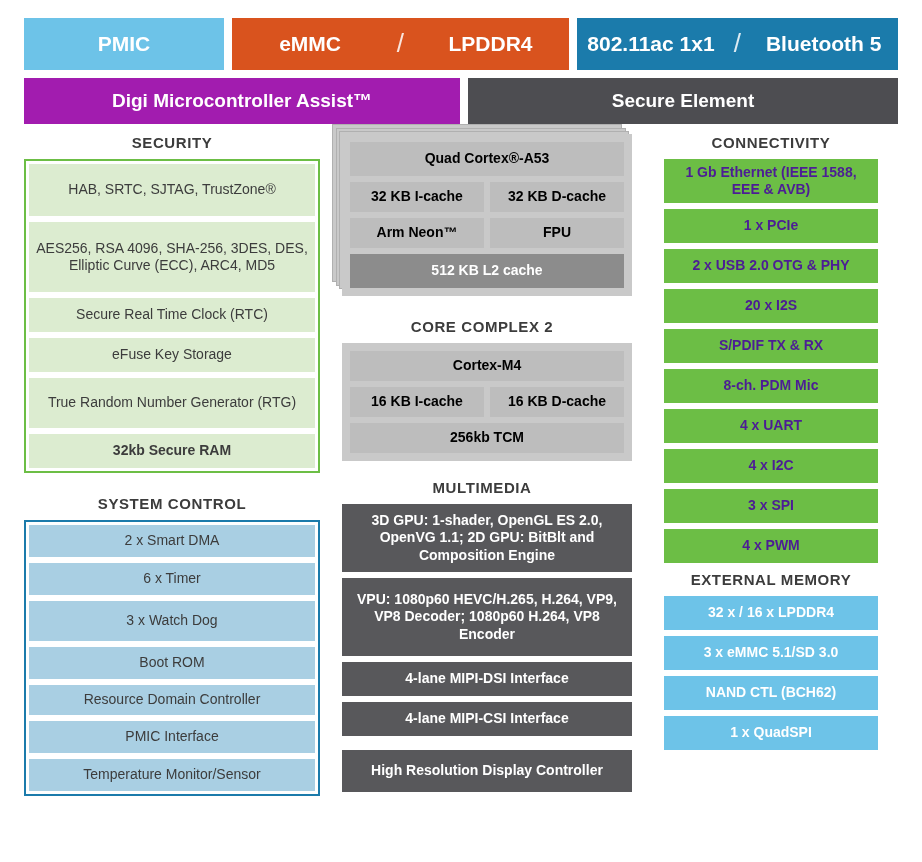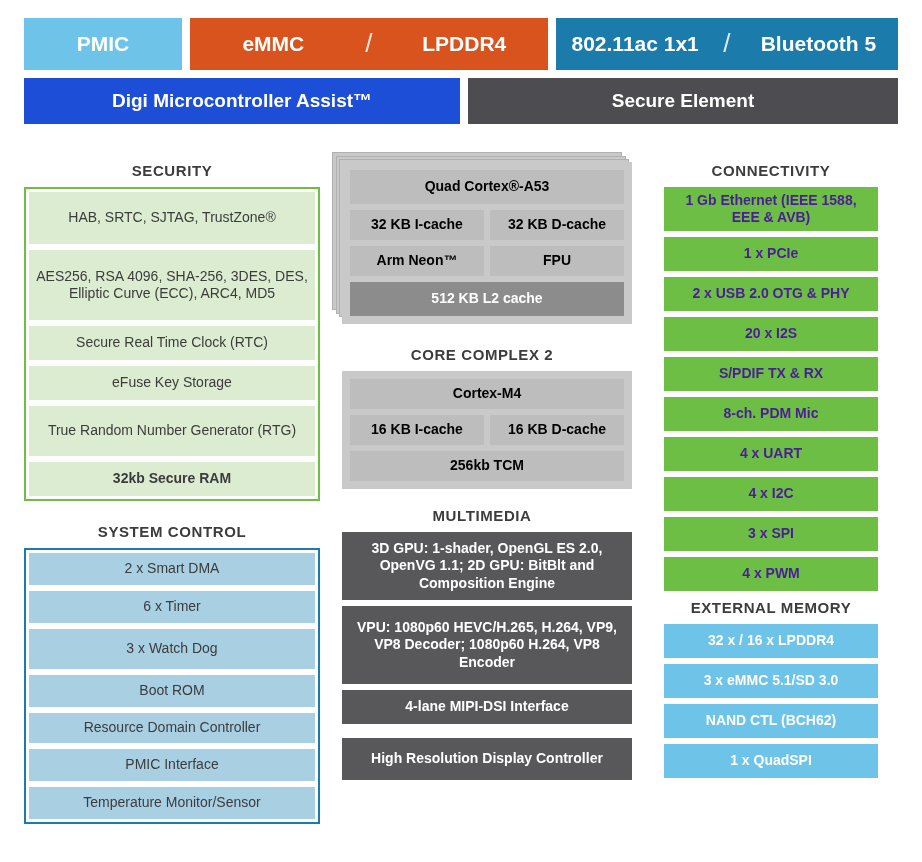--- a/index.html
+++ b/index.html
@@ -34,21 +34,21 @@
     align-items: center;
     justify-content: center;
     font-weight: bold;
     color: #ffffff;
     text-align: center;
     box-sizing: border-box;
   }
   .banner.light-blue { background: #6dc3e8; }
   .banner.orange { background: #d9531e; }
   .banner.blue { background: #1b7bab; }
-  .banner.green { background: #1d4ed8; }
+  .banner.green { background: #a21caf; }
   .banner.dark { background: #4d4d51; }
 
   .banner-r1 { height: 52px; font-size: 21px; }
   .banner-r2 { height: 46px; font-size: 19px; }
 
   .split {
     display: flex;
     align-items: center;
     justify-content: center;
     flex: 1 1 auto;
@@ -65,21 +65,21 @@
     font-size: 26px;
     font-weight: 400;
     color: rgba(255,255,255,0.85);
     transform: translateY(-1px);
   }
 
   
   .cols {
     display: flex;
     gap: 12px;
-    margin-top: 38px;
+    margin-top: 10px;
     align-items: flex-start;
   }
   .col-left { width: 296px; }
   .col-mid { width: 300px; }
   .col-right { width: 214px; margin-left: 20px; }
 
   .sect-title {
     text-align: center;
     font-weight: bold;
     font-size: 15px;
@@ -154,21 +154,21 @@
   .right-cell.two-line { height: 44px; }
 
   .mm-tall { padding: 0 8px; }
 </style>
 </head>
 <body>
 
 <div class="page">
 
   <div class="top-row">
-    <div class="banner banner-r1 light-blue" style="width:158px;text-align:right;">
+    <div class="banner banner-r1 light-blue" style="width:200px;text-align:right;">
       <span>PMIC</span>
     </div>
 
     <div class="banner banner-r1 orange split" style="width:284px;">
       <span class="half">eMMC</span>
       <span class="slash">/</span>
       <span class="half">LPDDR4</span>
     </div>
 
     <div class="banner banner-r1 blue split" style="flex:1 1 auto;justify-content:flex-end;">
@@ -249,20 +249,21 @@
         <div class="cell grey" style="height:30px;">256kb TCM</div>
       </div>
 
       <div class="spacer-18"></div>
 
       <div class="sect-title">MULTIMEDIA</div>
       <div style="margin-left:10px; width:290px;">
         <div class="cell charcoal mm-tall" style="height:68px;">3D GPU: 1-shader, OpenGL ES 2.0, OpenVG 1.1; 2D GPU: BitBlt and Composition Engine</div>
         <div class="cell charcoal mm-tall" style="height:78px;">VPU: 1080p60 HEVC/H.265, H.264, VP9, VP8 Decoder; 1080p60 H.264, VP8 Encoder</div>
         <div class="cell charcoal" style="height:34px;">4-lane MIPI-DSI Interface</div>
+        <div class="cell charcoal" style="height:34px;">4-lane MIPI-CSI Interface</div>
         <div class="spacer-8"></div>
         <div class="cell charcoal" style="height:42px;">High Resolution Display Controller</div>
       </div>
     </div>
 
     <div class="col-right">
 
       <div class="sect-title">CONNECTIVITY</div>
       <div>
         <div class="cell solid-green right-cell two-line">1 Gb Ethernet (IEEE 1588, EEE &amp; AVB)</div>

